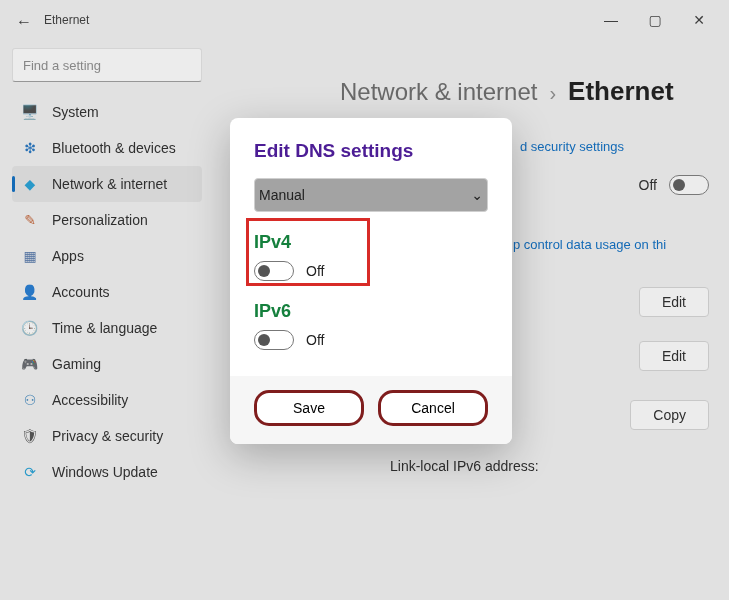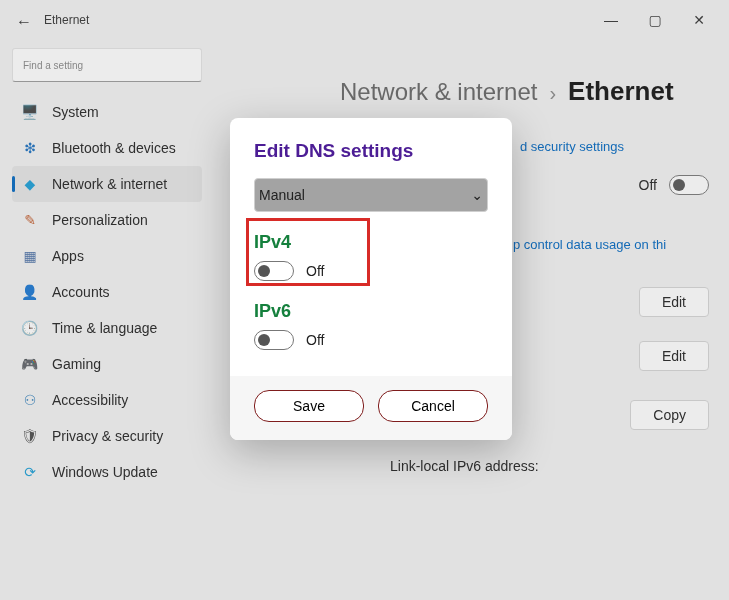--- a/index.html
+++ b/index.html
@@ -13,21 +13,21 @@
   .titlebar .back { width:32px; height:32px; display:flex; align-items:center; justify-content:center; font-size:16px; color:#333; }
   .titlebar .title { font-size: 12px; color:#333; margin-left:4px; }
   .win-controls { margin-left:auto; display:flex; gap:0;}
   .win-controls div { width:44px; height:32px; display:flex; align-items:center; justify-content:center; font-size:14px; color:#333;}
 
   
   .layout { display:flex; height: calc(100% - 40px); }
 
   
   .sidebar { width: 210px; padding: 8px 8px 8px 12px; }
-  .search { background:#fff; border:1px solid #e3e3e3; border-bottom:1px solid #9a9a9a; height:34px; display:flex; align-items:center; padding:0 10px; font-size:10px; color:#888; margin-bottom:12px; border-radius:3px;}
+  .search { background:#fff; border:1px solid #e3e3e3; border-bottom:1px solid #9a9a9a; height:34px; display:flex; align-items:center; padding:0 10px; font-size:13px; color:#888; margin-bottom:12px; border-radius:3px;}
   .nav-item { display:flex; align-items:center; height:36px; padding:0 10px; font-size:14px; color:#222; border-radius:4px; gap:14px;}
   .nav-item.active { background:#e6e6e6; }
   .nav-item .pill { width:3px; height:16px; background:#0067c0; border-radius:2px; margin-left:-10px; margin-right:-7px;}
   .nav-icon { width:16px; height:16px; display:flex; align-items:center; justify-content:center; font-size:14px;}
 
   
   .content { flex:1; padding: 36px 20px 0 10px; overflow:hidden;}
   .breadcrumb { display:flex; align-items:baseline; gap:12px; margin-bottom:30px; padding-left:120px;}
   .breadcrumb .parent { font-size:24px; color:#666; font-weight:400;}
   .breadcrumb .sep { font-size:20px; color:#888;}
@@ -47,21 +47,21 @@
   
   .modal { position:absolute; left:230px; top:118px; width:282px; background:#fff; border-radius:8px; box-shadow: 0 12px 40px rgba(0,0,0,.25); z-index:10; padding: 22px 24px 0 24px;}
   .modal h2 { font-size:19px; font-weight:600; color:#4c1d95; margin-bottom:16px;}
   .select { border:1px solid #cfcfcf; border-radius:4px; height:34px; display:flex; align-items:center; justify-content:space-between; padding:0 4px; font-size:14px; color:#222; background:#a3a3a3;}
   .group-title { font-size:18px; font-weight:600; margin-top:20px; color:#15803d;}
   .toggle-line { display:flex; align-items:center; gap:12px; margin-top:8px;}
   .toggle-line .lbl{font-size:14px;color:#222;}
   .hl { position:absolute; border:3px solid #d82b27; left:16px; top:100px; width:124px; height:68px; pointer-events:none;}
 
   .modal-footer { margin: 26px -24px 0 -24px; padding: 14px 24px 18px; background:#f6f6f6; display:flex; gap:14px; border-radius:0 0 8px 8px;}
-  .mf-btn { flex:1; background:#fff; border:1px solid #7f1d1d; border-radius:15px; padding:7px 0; font-size:14px;}
+  .mf-btn { flex:1; background:#fff; border:3px solid #7f1d1d; border-radius:15px; padding:7px 0; font-size:14px;}
 
   .content-inner { position:relative; }
 </style>
 </head>
 <body>
 
 <div class="titlebar">
   <div class="back">←</div>
   <div class="title">Ethernet</div>
   <div class="win-controls">

